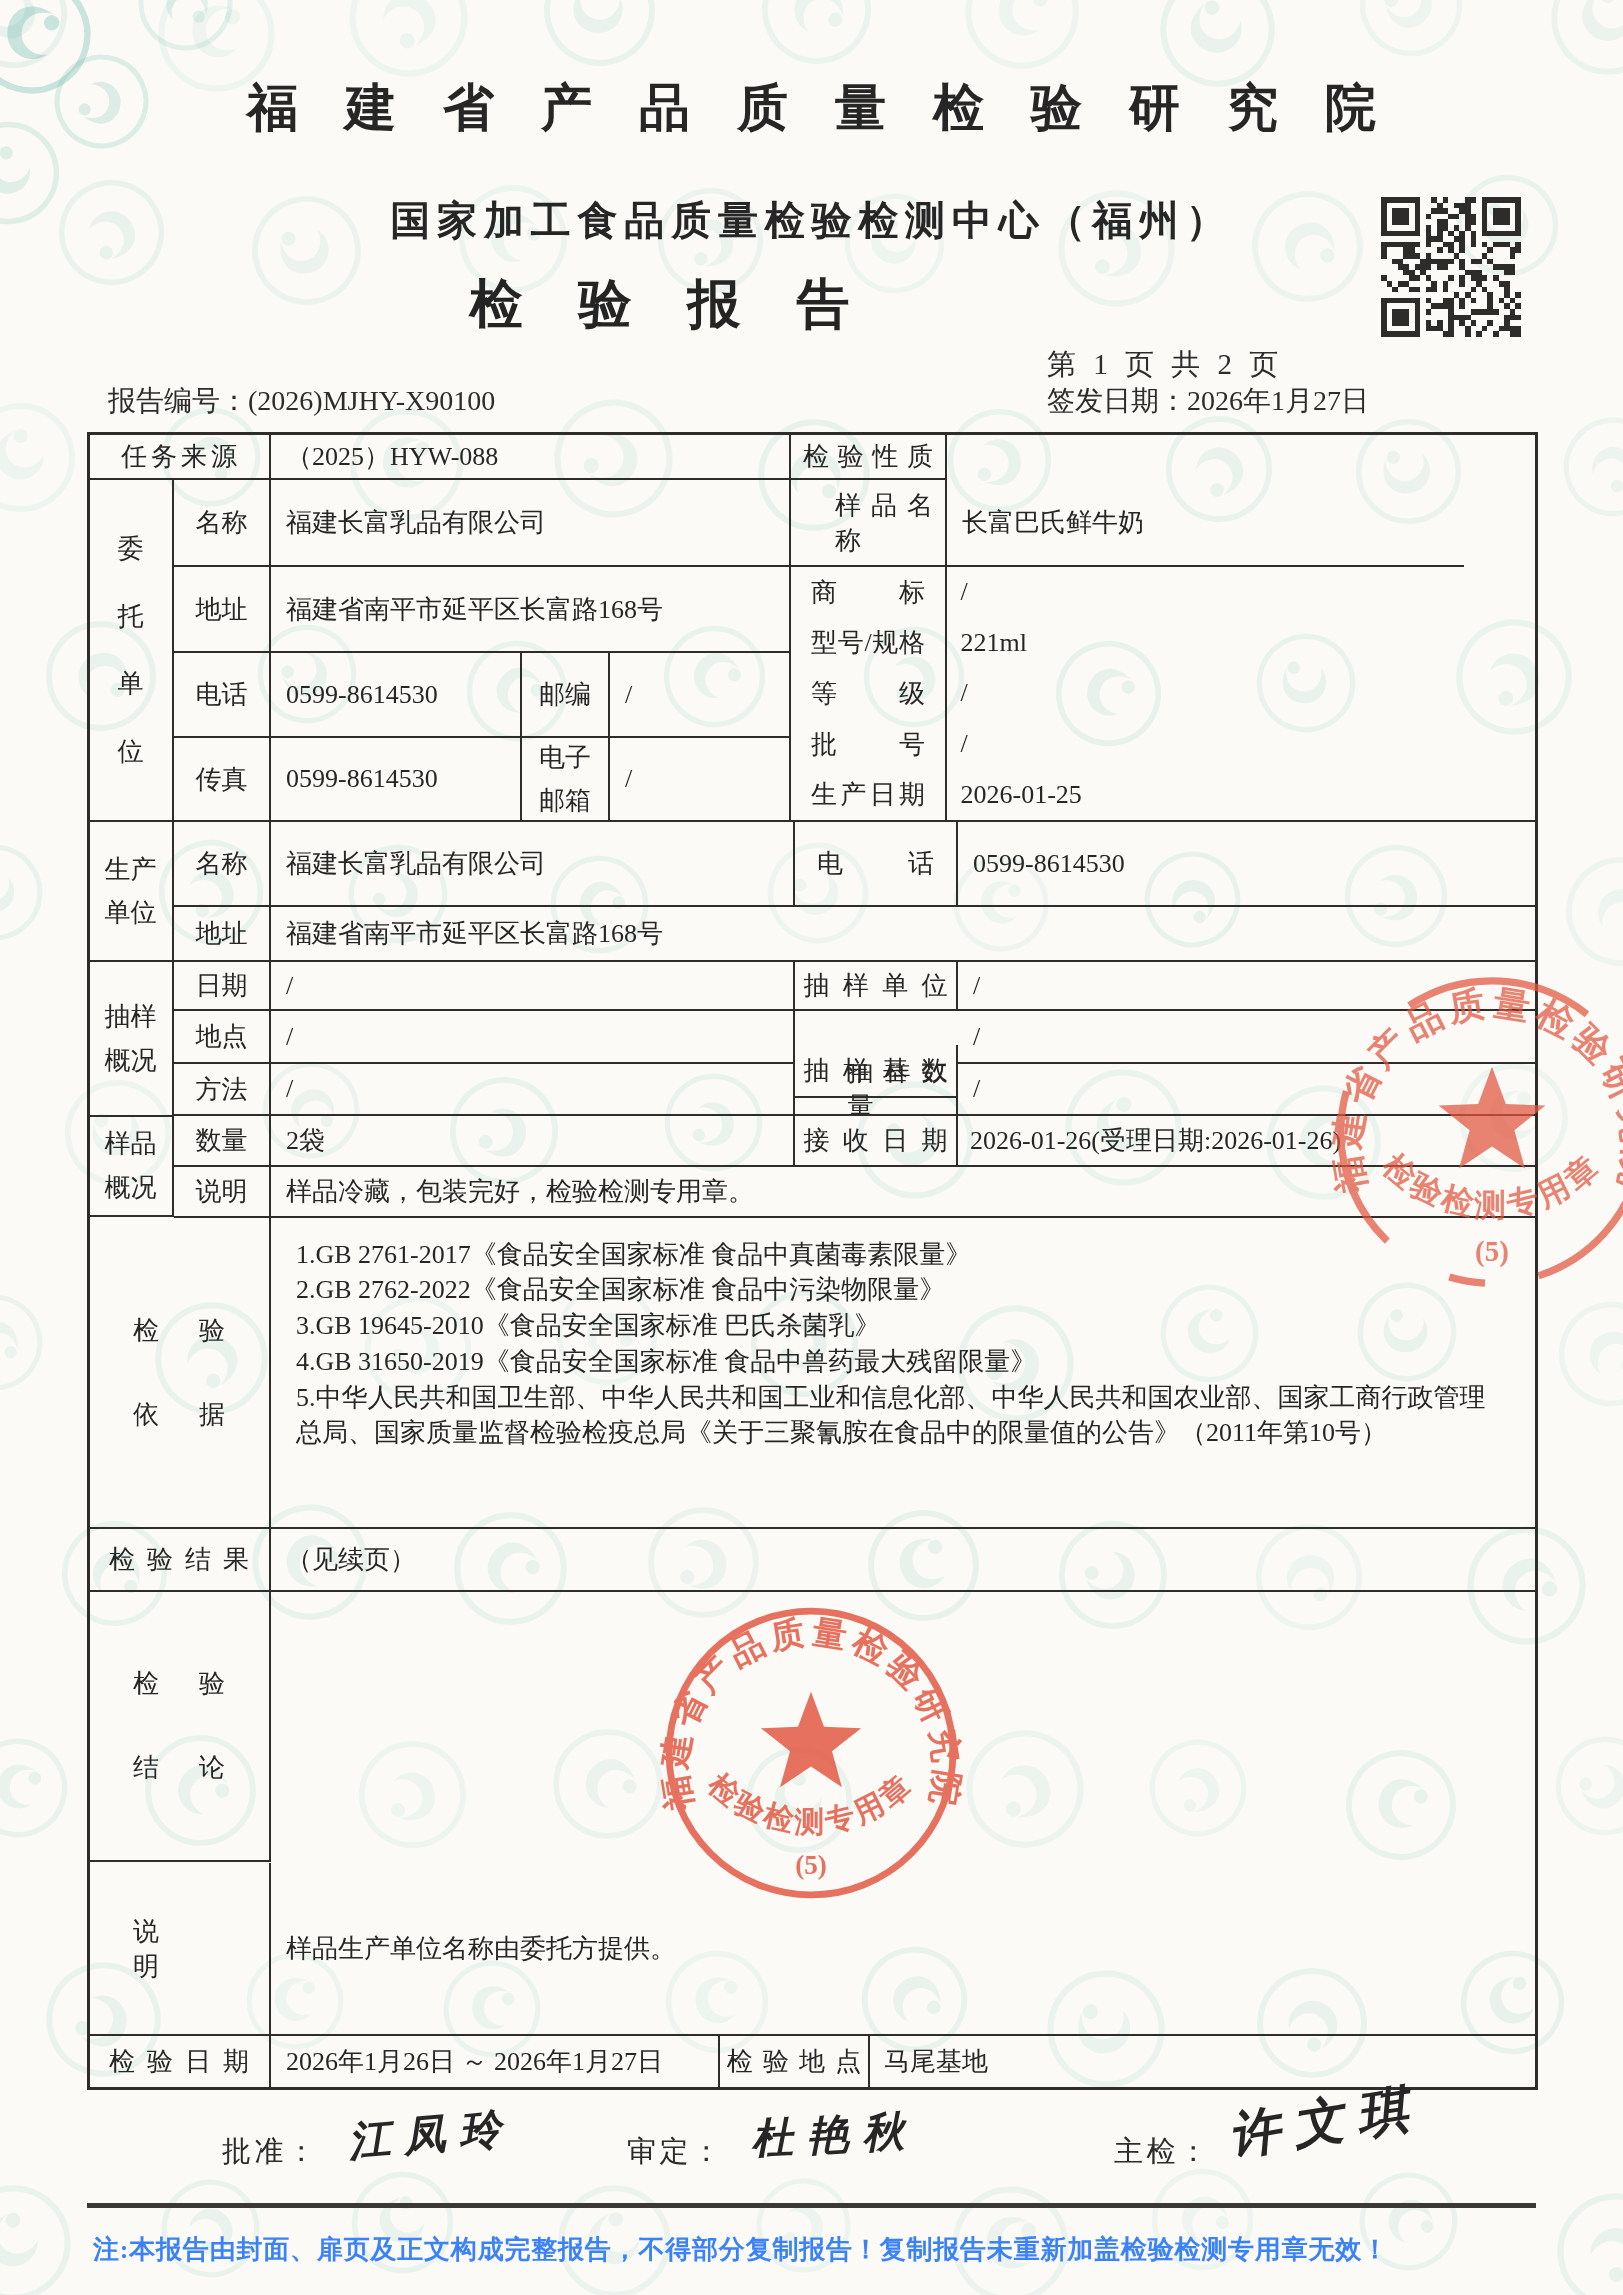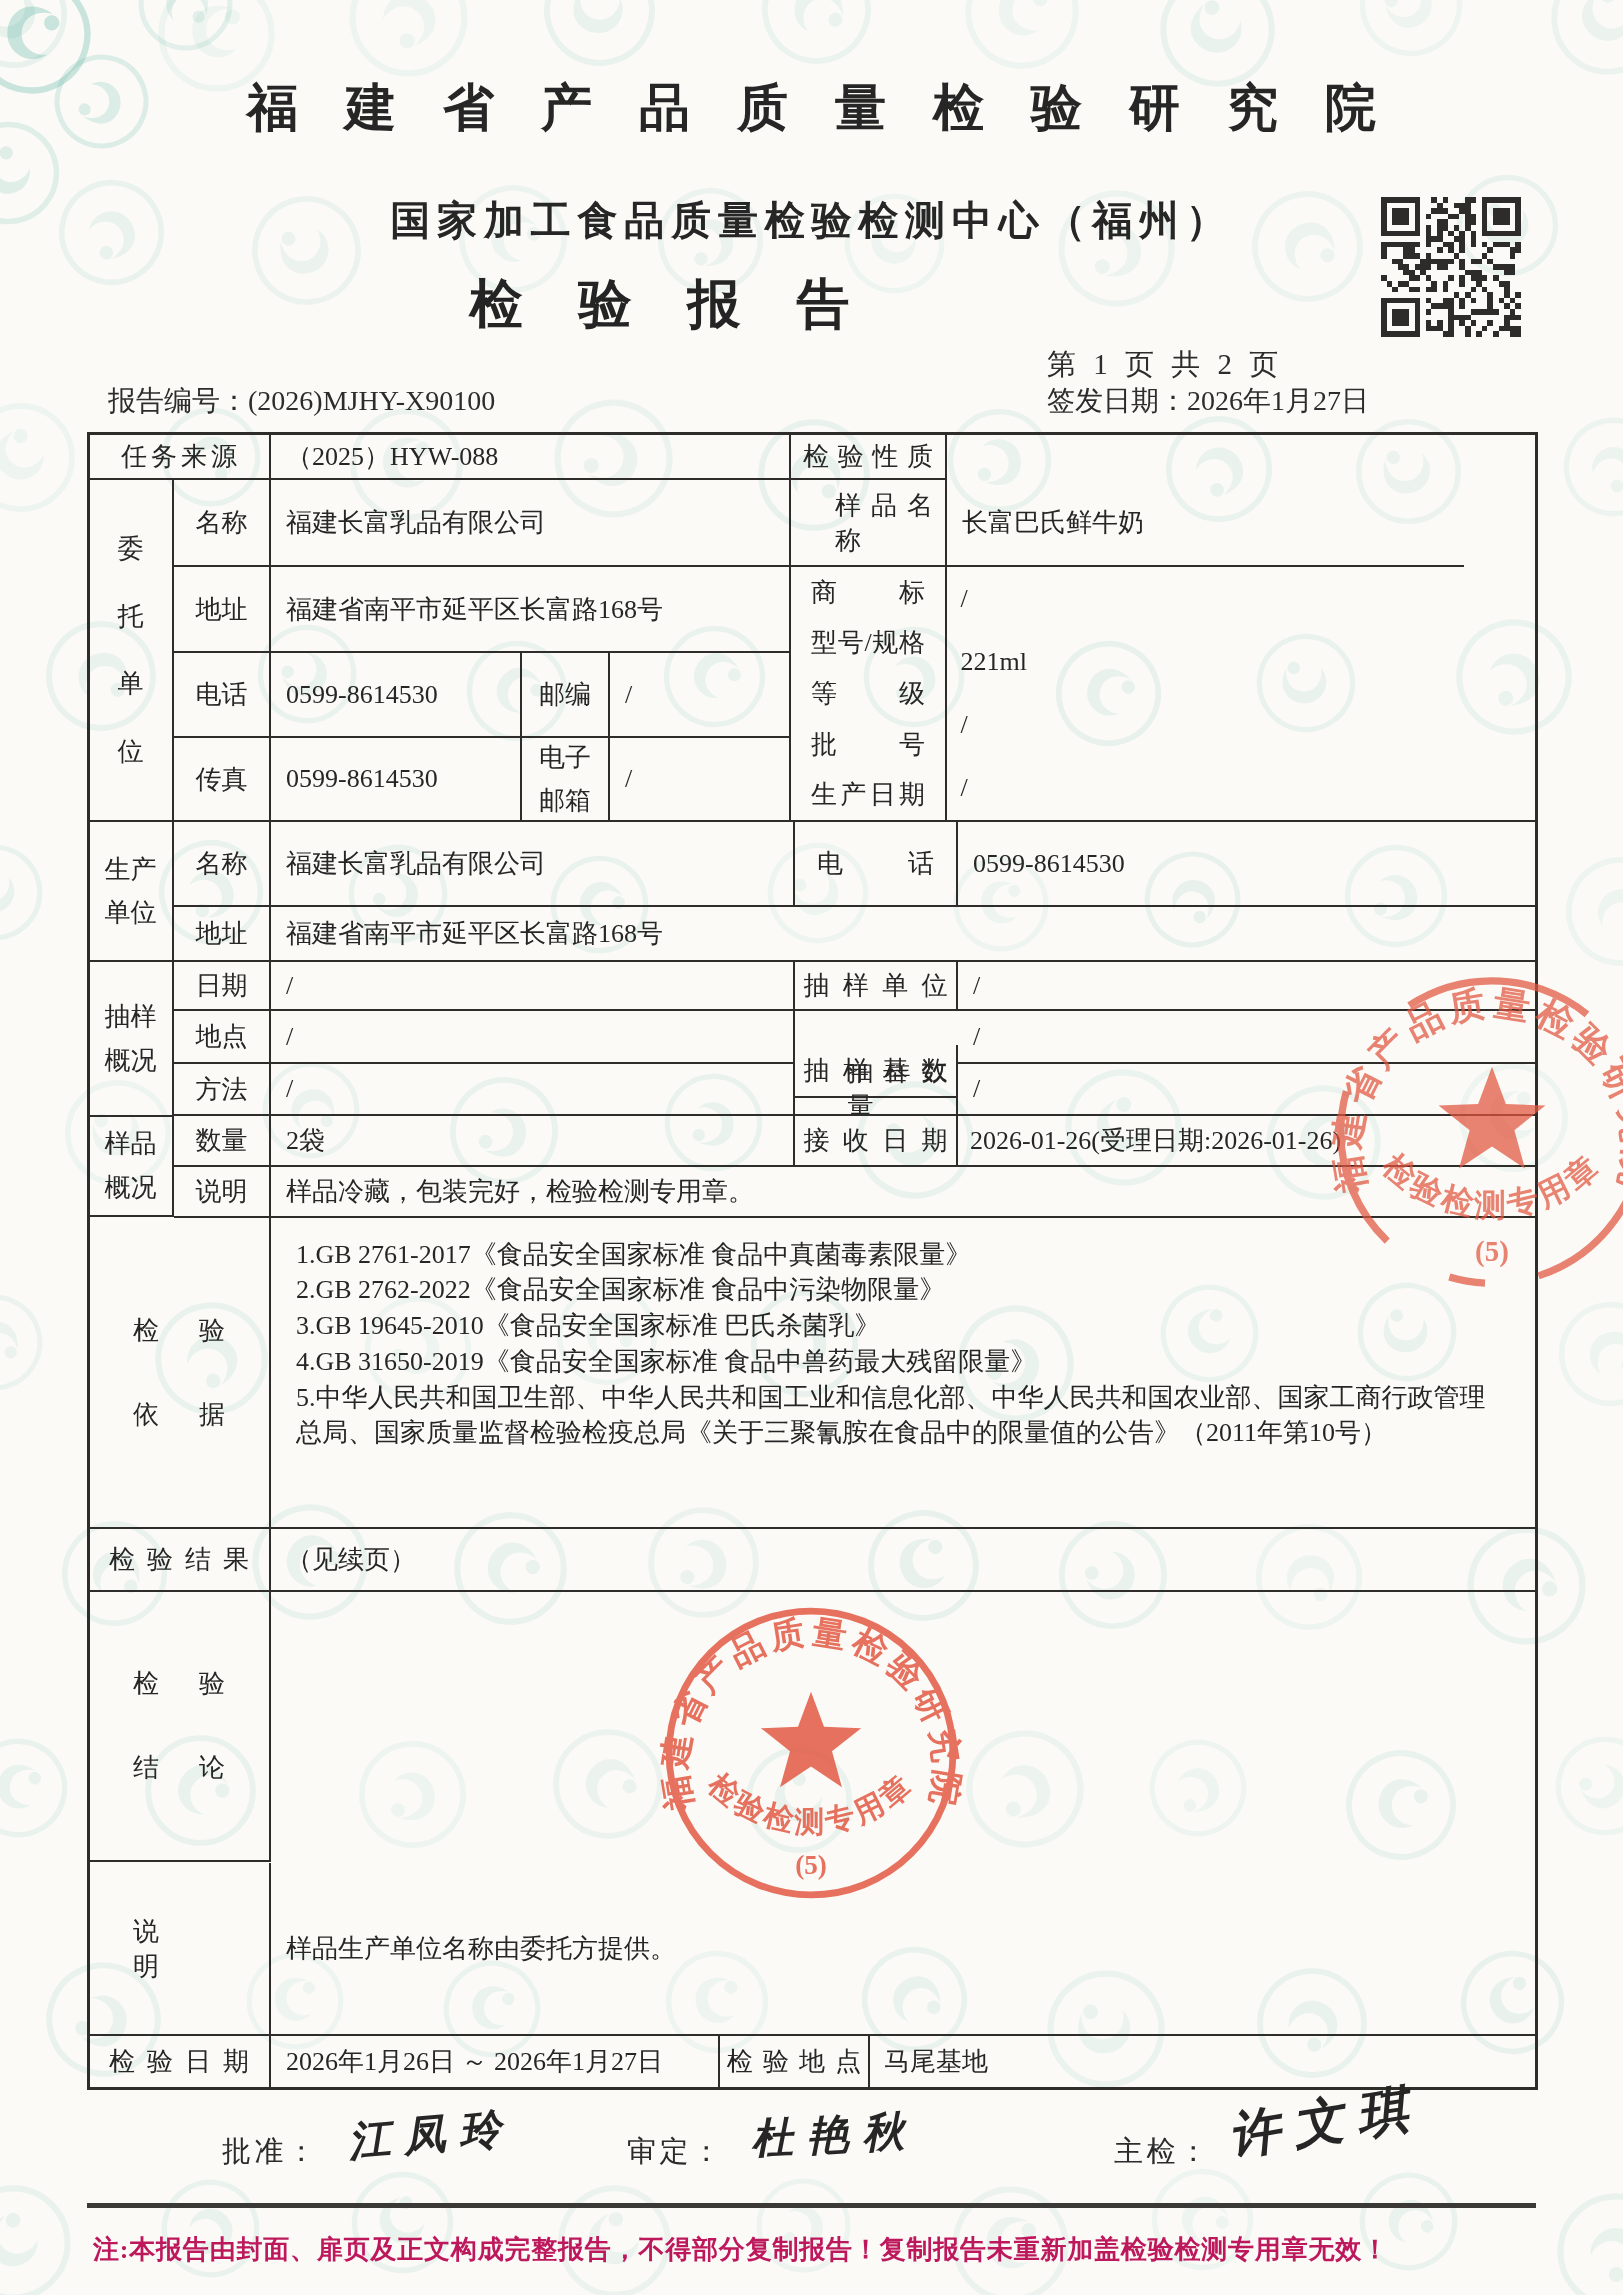--- a/index.html
+++ b/index.html
@@ -49,21 +49,21 @@
   .srow.slab>span{display:block;width:100%;text-align:justify;text-align-last:justify;padding:0 20px;box-sizing:border-box;}
   .srow.sval{padding-left:13.5px;}
   .para{display:flex;align-items:center;}
   .para>div{line-height:37px;width:1099px;padding-left:15px;}
   .list{padding:18.6px 0 0 25px;line-height:35px;}
   .list div{margin-bottom:0.8px;}
   
   .sig-label{font-size:29px;color:#2b2b2b;letter-spacing:3.4px;}
   .sig-name{font-size:42px;font-weight:700;font-style:italic;color:#262626;letter-spacing:13.5px;white-space:nowrap;}
   .rule{left:87px;top:2203px;width:1449px;height:5px;background:#3a3936;}
-  .foot-note{left:93px;top:2232px;font-size:26px;font-weight:700;color:#be185d;letter-spacing:0.8px;}
+  .foot-note{left:93px;top:2232px;font-size:26px;font-weight:700;color:#3b82f6;letter-spacing:0.8px;}
   
   .seal{position:absolute;pointer-events:none;}
   .wm{position:absolute;pointer-events:none;}
   #qr{position:absolute;left:1381px;top:197px;width:140px;height:140px;}
 </style>
 </head>
 <body>
 
 <div id="wm-layer">
     <div class="wm" style="left: -44px; top: -43px; width: 115px; height: 115px; opacity: 0.109484; transform: rotate(241.987deg);"><svg width="115" height="115" viewBox="0 0 100 100">
@@ -915,20 +915,21 @@
       </div>
     <div class="srow slab">
         <span>生产日期</span>
       </div>
   </div>
   <div class="cell stack nbr" style="left:858px;top:133px;width:588px;height:255px;">
     <div class="srow sval">/</div>
     <div class="srow sval">221ml</div>
     <div class="srow sval">/</div>
     <div class="srow sval">/</div>
+    <div class="srow sval">2026-01-25</div>
   </div>
 
   <div class="cell two-line" style="left:0;top:388px;width:85px;height:140px;">
     <span>生产</span>
     <span>单位</span>
   </div>
   <div class="cell lbl" style="left:85px;top:388px;width:97px;height:85px;">名称</div>
   <div class="cell val" style="left:182px;top:388px;width:524px;height:85px;">福建长富乳品有限公司</div>
   <div class="cell lbl spread" style="left:706px;top:388px;width:163px;height:85px;">
       <span style="padding:0 22px;box-sizing:border-box;">电话</span>

